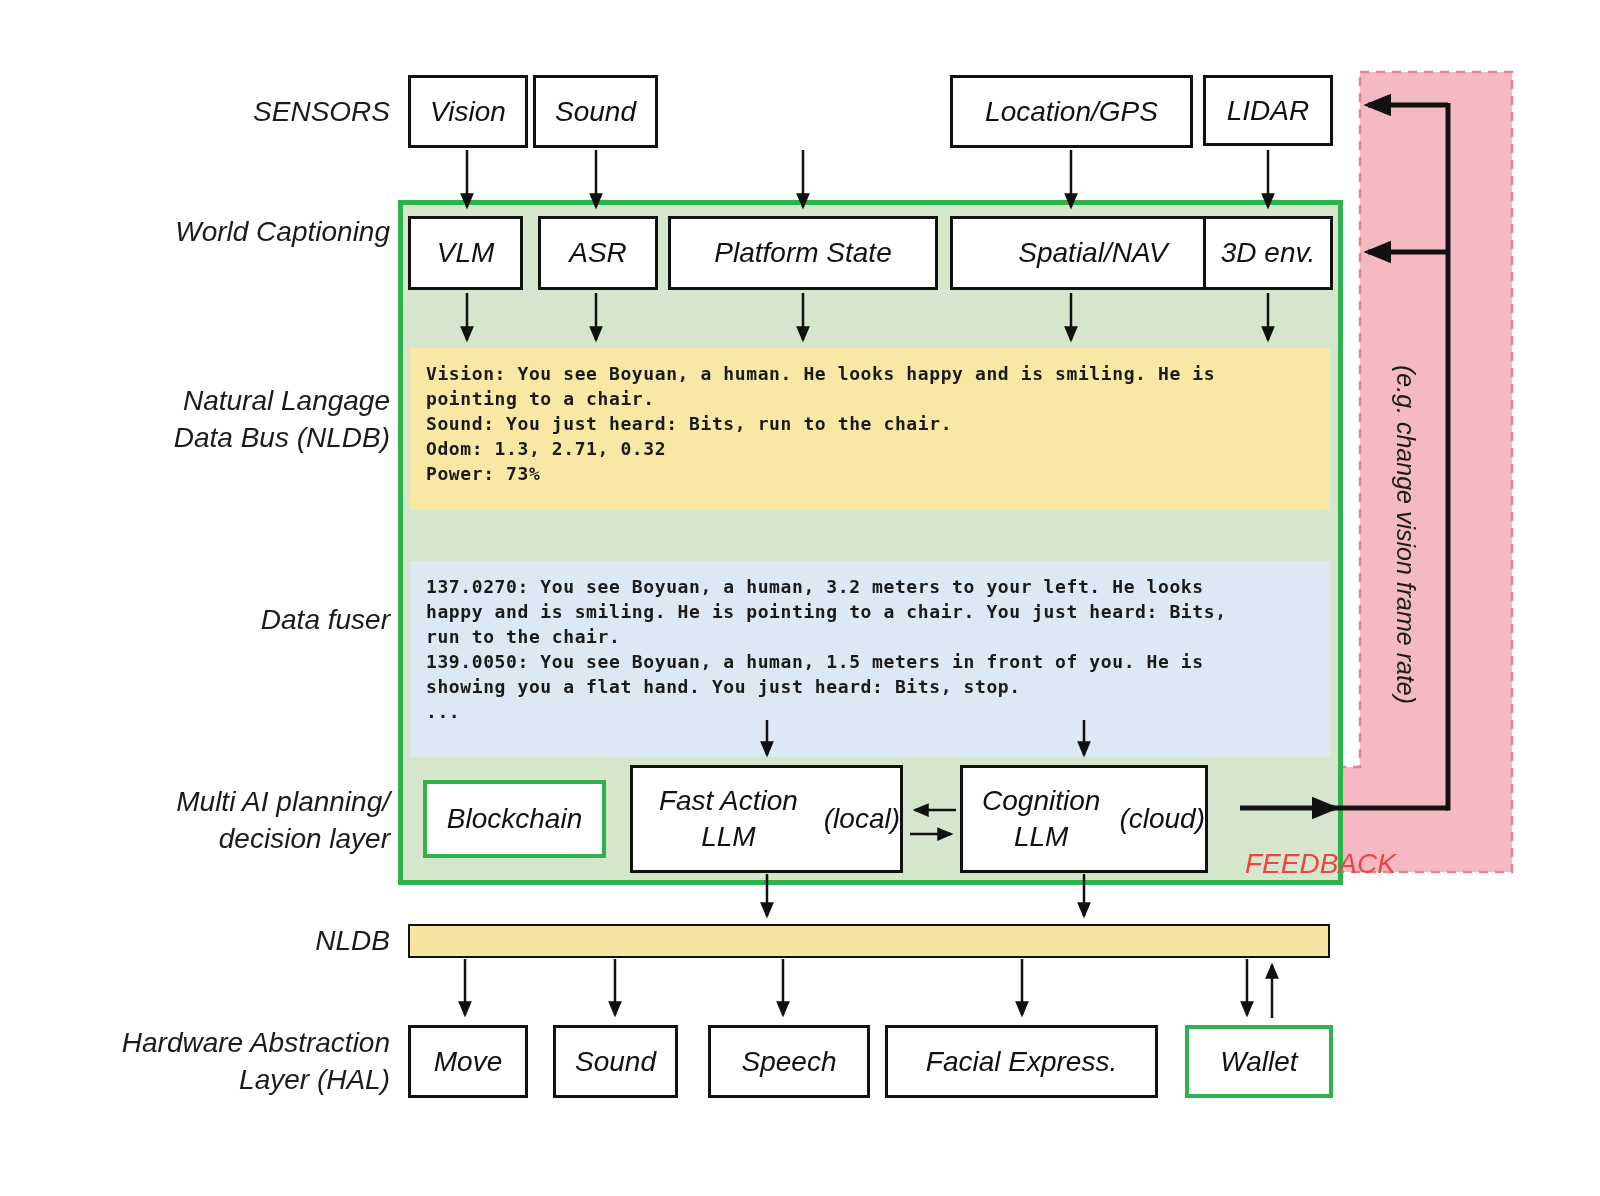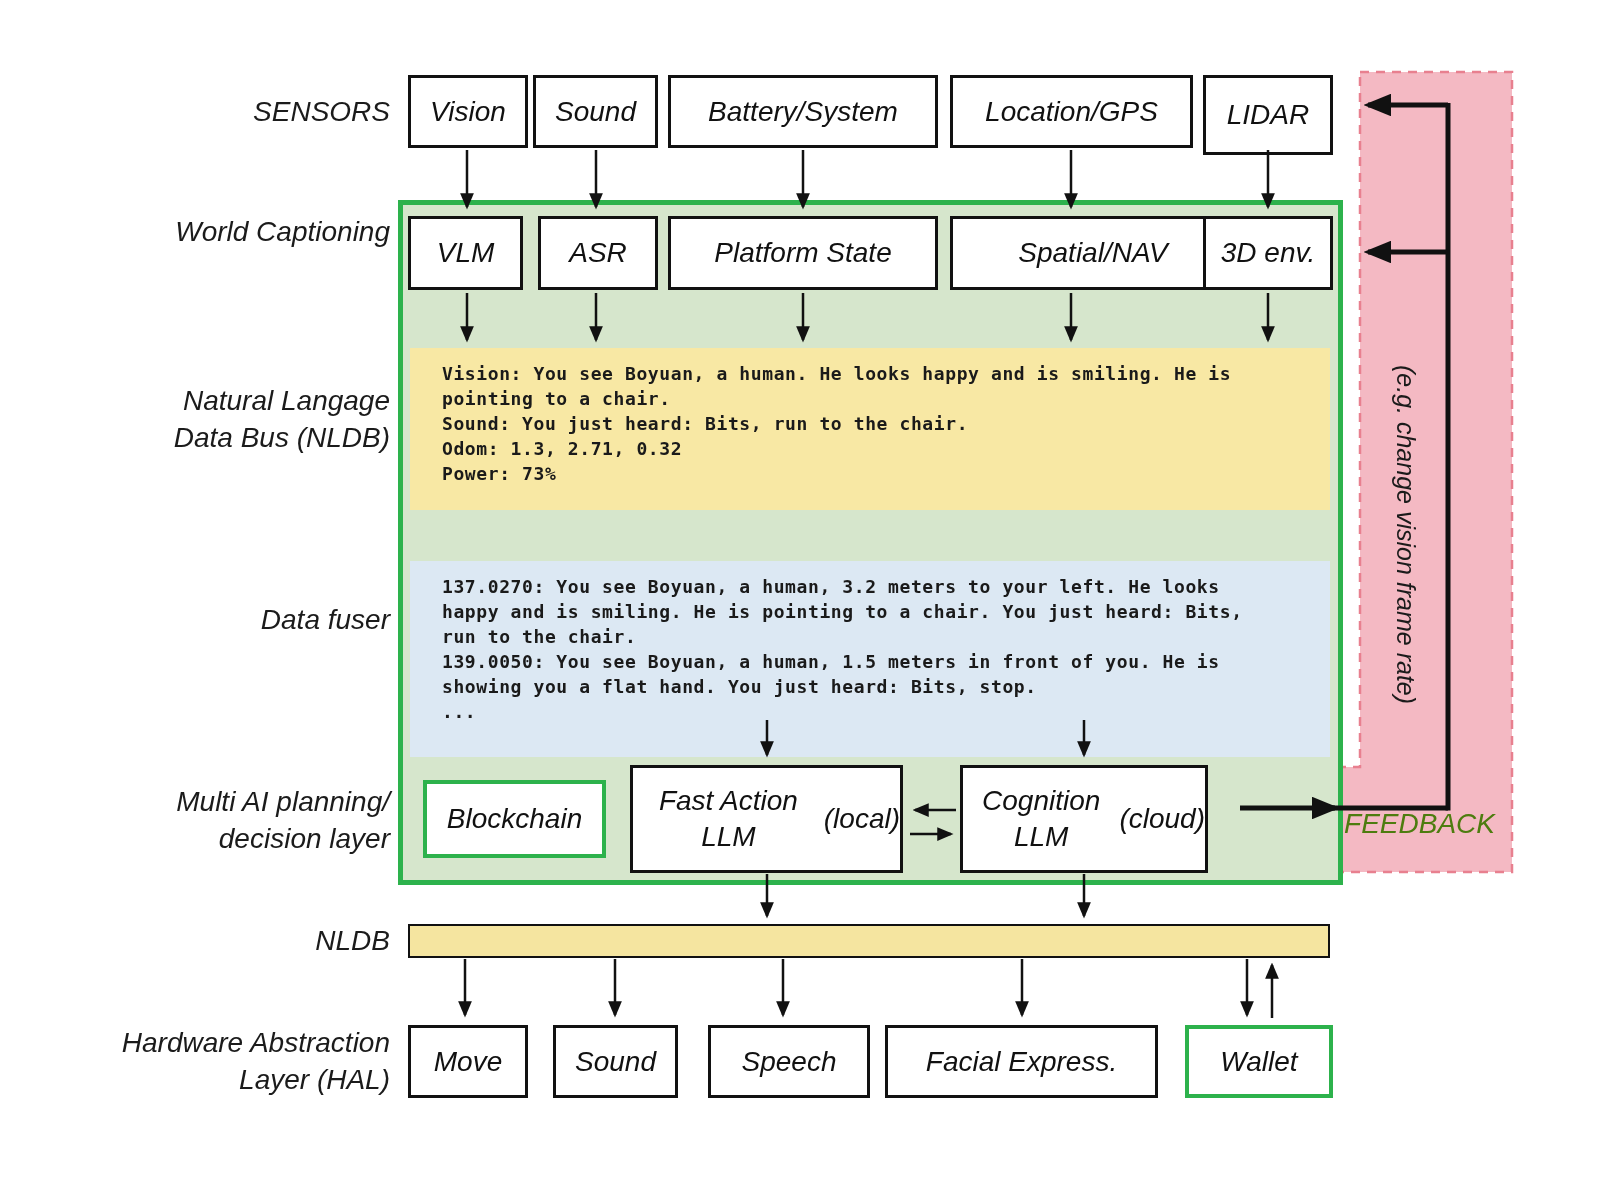--- a/index.html
+++ b/index.html
@@ -25,41 +25,41 @@
   .wbox{
     position:absolute;box-sizing:border-box;background:#fff;border:3px solid var(--box-border);
     display:flex;align-items:center;justify-content:center;text-align:center;
     font-style:italic;font-size:28px;color:#111;
   }
   .greenbox{
     position:absolute;box-sizing:border-box;left:398px;top:200px;width:945px;height:685px;
     background:var(--green-fill);border:5px solid var(--green-accent);
   }
   .databox{
-    position:absolute;box-sizing:border-box;padding:13px 32px;
+    position:absolute;box-sizing:border-box;padding:13px 16px;
     font-family:"DejaVu Sans Mono","Liberation Mono",monospace;
     font-weight:bold;font-size:18px;line-height:25px;letter-spacing:0.6px;
     white-space:pre;color:#1a1a1a;
   }
   .nldb-bus{left:410px;top:348px;width:920px;height:162px;background:var(--yellow-fill);}
   .data-fuser{left:410px;top:523px;width:920px;height:196px;background:var(--blue-fill);margin-top:38px;}
   .accentbox{border:4px solid var(--green-accent);}
   .two-line{line-height:36px;}
   .nldb-bar{
     position:absolute;box-sizing:border-box;left:408px;top:924px;width:922px;height:34px;
     background:var(--nldb-bar-fill);border:2px solid var(--box-border);
   }
   .vertical-note{
     position:absolute;left:1376px;top:295px;width:58px;height:480px;
     display:flex;align-items:center;justify-content:center;
     writing-mode:vertical-rl;font-style:italic;font-size:25px;color:#1b1b1b;
   }
   .feedback-label{
-    position:absolute;left:1245px;top:808px;width:250px;text-align:right;
-    font-style:italic;font-size:28px;color:#4d7c0f;
+    position:absolute;left:1245px;top:848px;width:250px;text-align:left;
+    font-style:italic;font-size:28px;color:#ef4444;
   }
 </style>
 </head>
 <body>
 
 <div class="canvas">
 
   <svg class="layer" width="1600" height="1196">
     <polygon points="1360,72 1512,72 1512,872 1225,872 1225,767 1360,767" fill="var(--pink-fill)" stroke="var(--pink-border)" stroke-width="2.5" stroke-dasharray="9 7"></polygon>
   </svg>
@@ -80,23 +80,22 @@
     <div>decision layer</div>
   </div>
   <div class="row-label" style="top:922px">NLDB</div>
   <div class="row-label" style="top:1024px">
     <div>Hardware Abstraction</div>
     <div>Layer (HAL)</div>
   </div>
 
   <div class="wbox" style="left:408px;top:75px;width:120px;height:73px">Vision</div>
   <div class="wbox" style="left:533px;top:75px;width:125px;height:73px">Sound</div>
-  <div class="wbox" style="left:668px;top:75px;width:270px;height:73px">Battery/System</div>
   <div class="wbox" style="left:950px;top:75px;width:243px;height:73px">Location/GPS</div>
-  <div class="wbox" style="left:1203px;top:75px;width:130px;height:80px">LIDAR</div>
+  <div class="wbox" style="left:1203px;top:75px;width:130px;height:71px">LIDAR</div>
 
   <div class="wbox" style="left:408px;top:216px;width:115px;height:74px">VLM</div>
   <div class="wbox" style="left:538px;top:216px;width:120px;height:74px">ASR</div>
   <div class="wbox" style="left:668px;top:216px;width:270px;height:74px">Platform State</div>
   <div class="wbox" style="left:950px;top:216px;width:286px;height:74px">Spatial/NAV</div>
   <div class="wbox" style="left:1203px;top:216px;width:130px;height:74px">3D env.</div>
 
   <div class="databox nldb-bus">Vision: You see Boyuan, a human. He looks happy and is smiling. He is
 pointing to a chair.
 Sound: You just heard: Bits, run to the chair.

